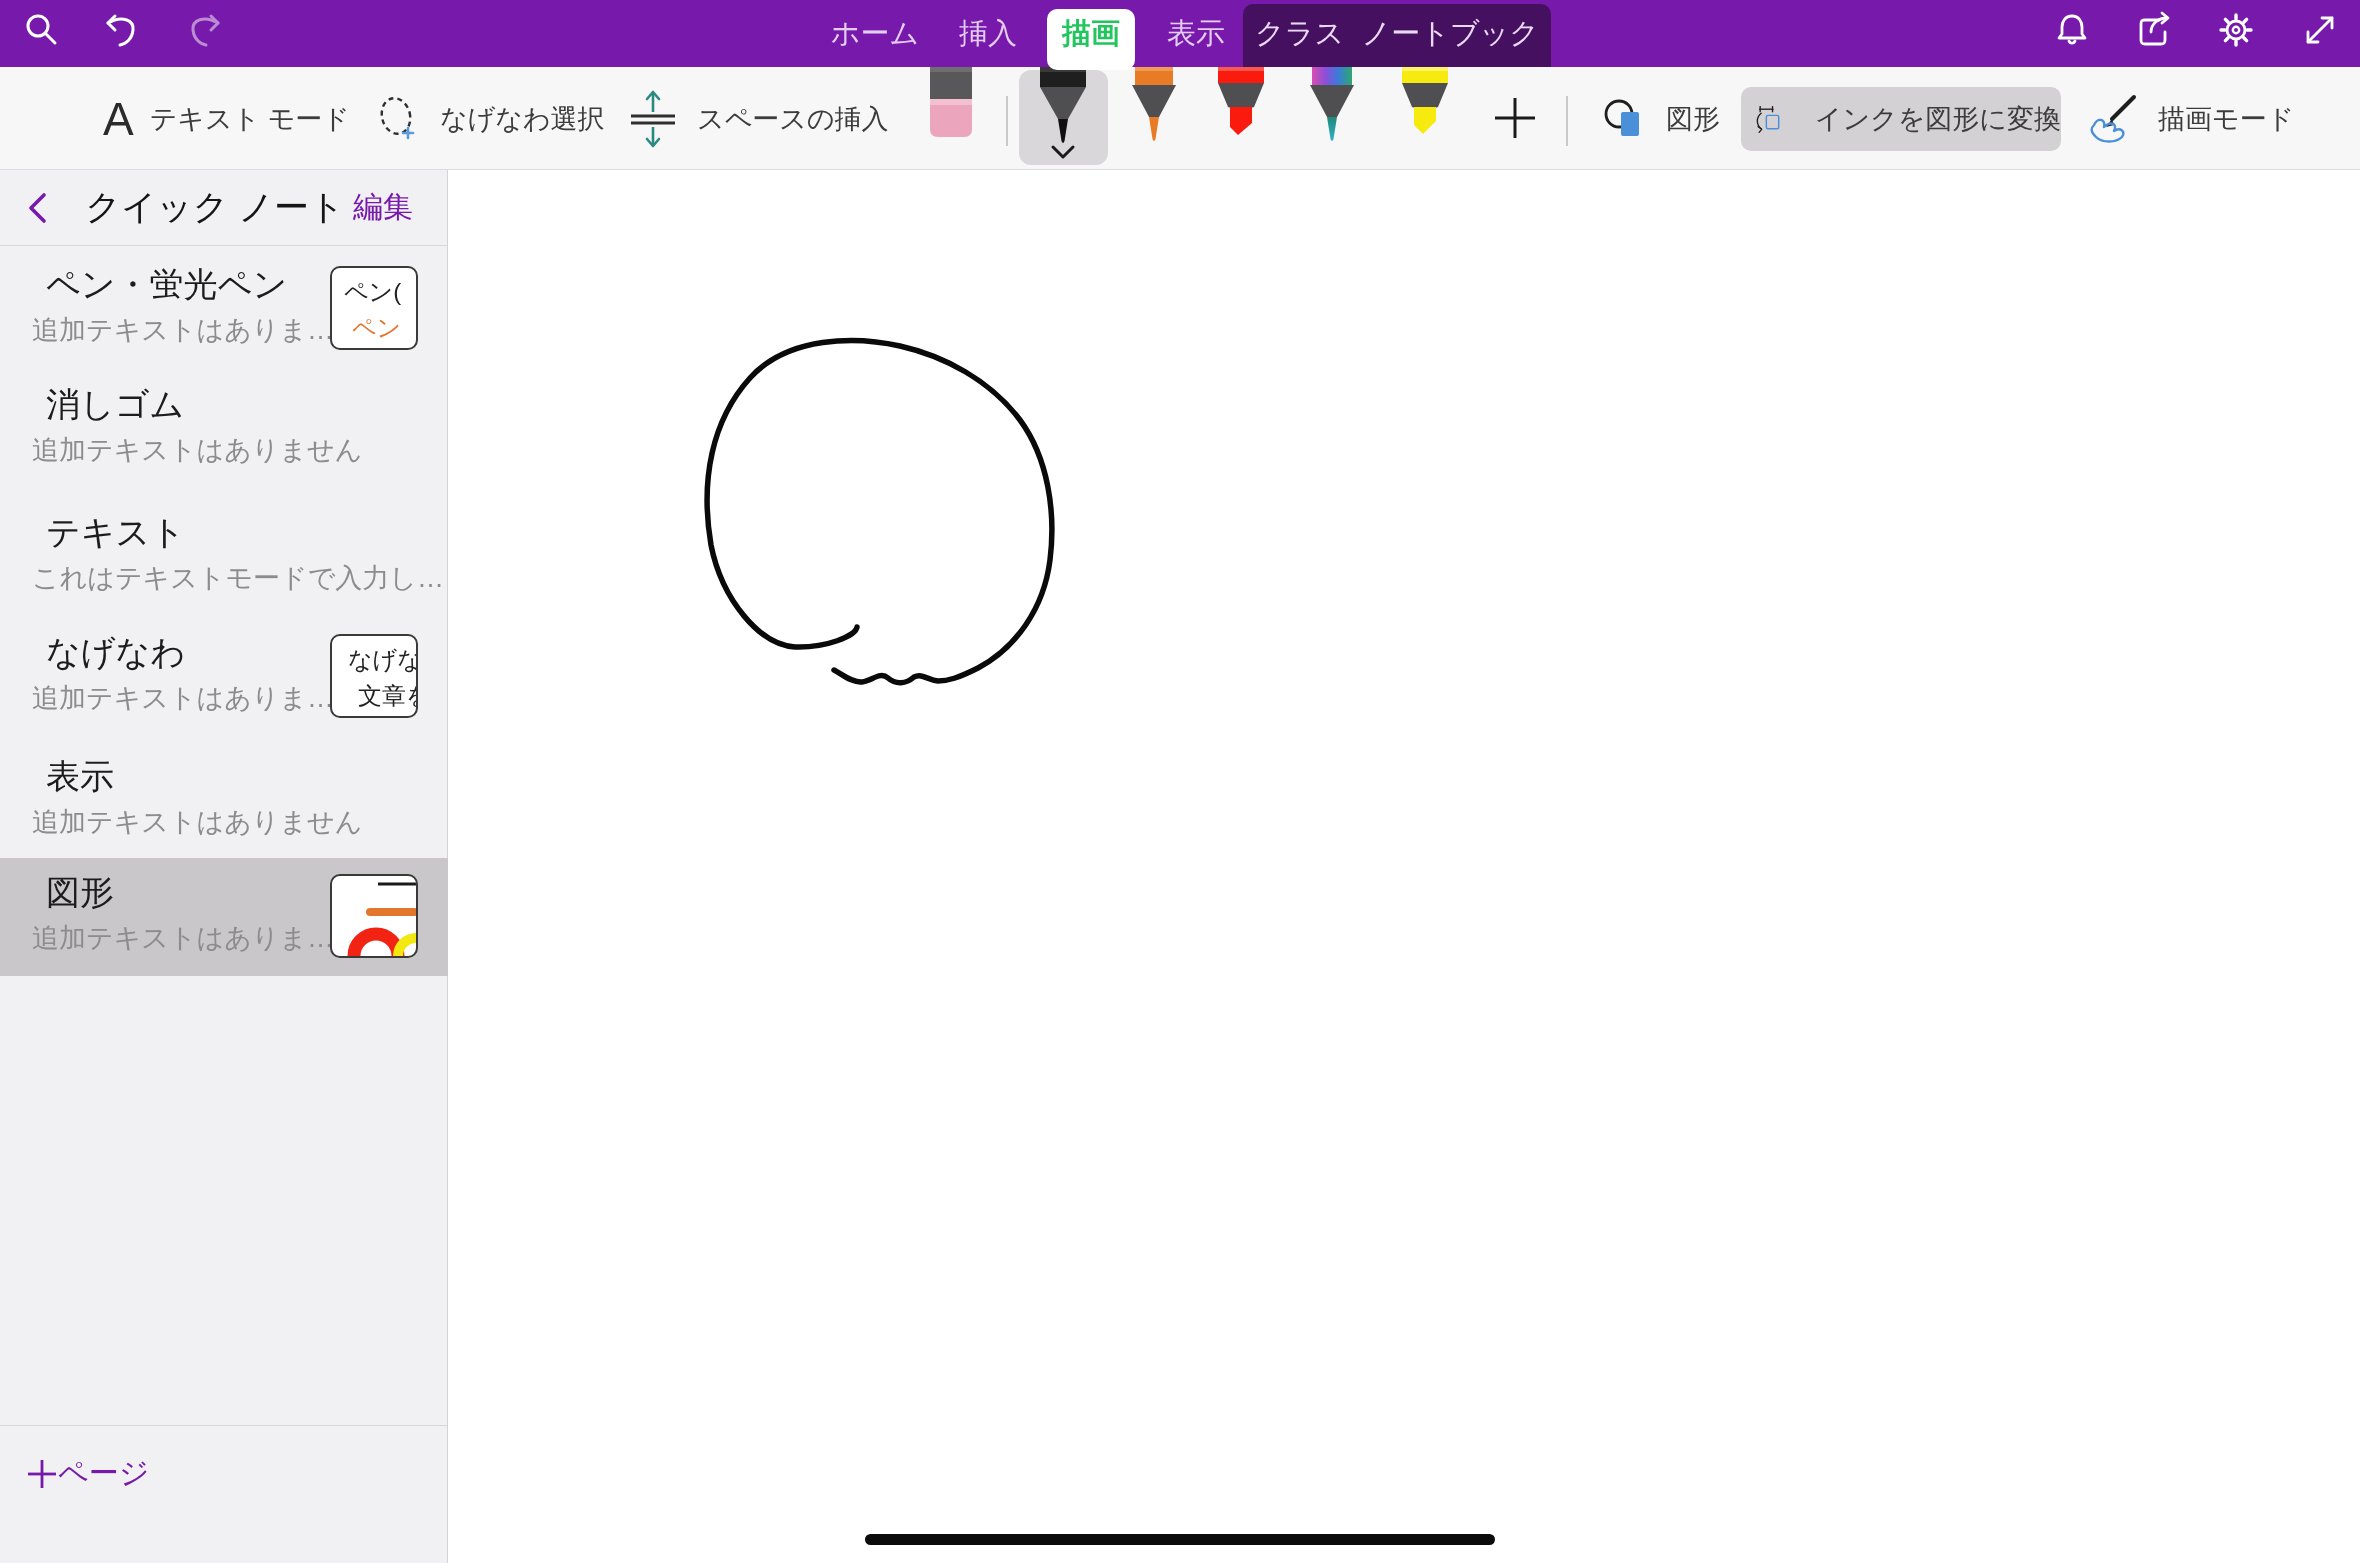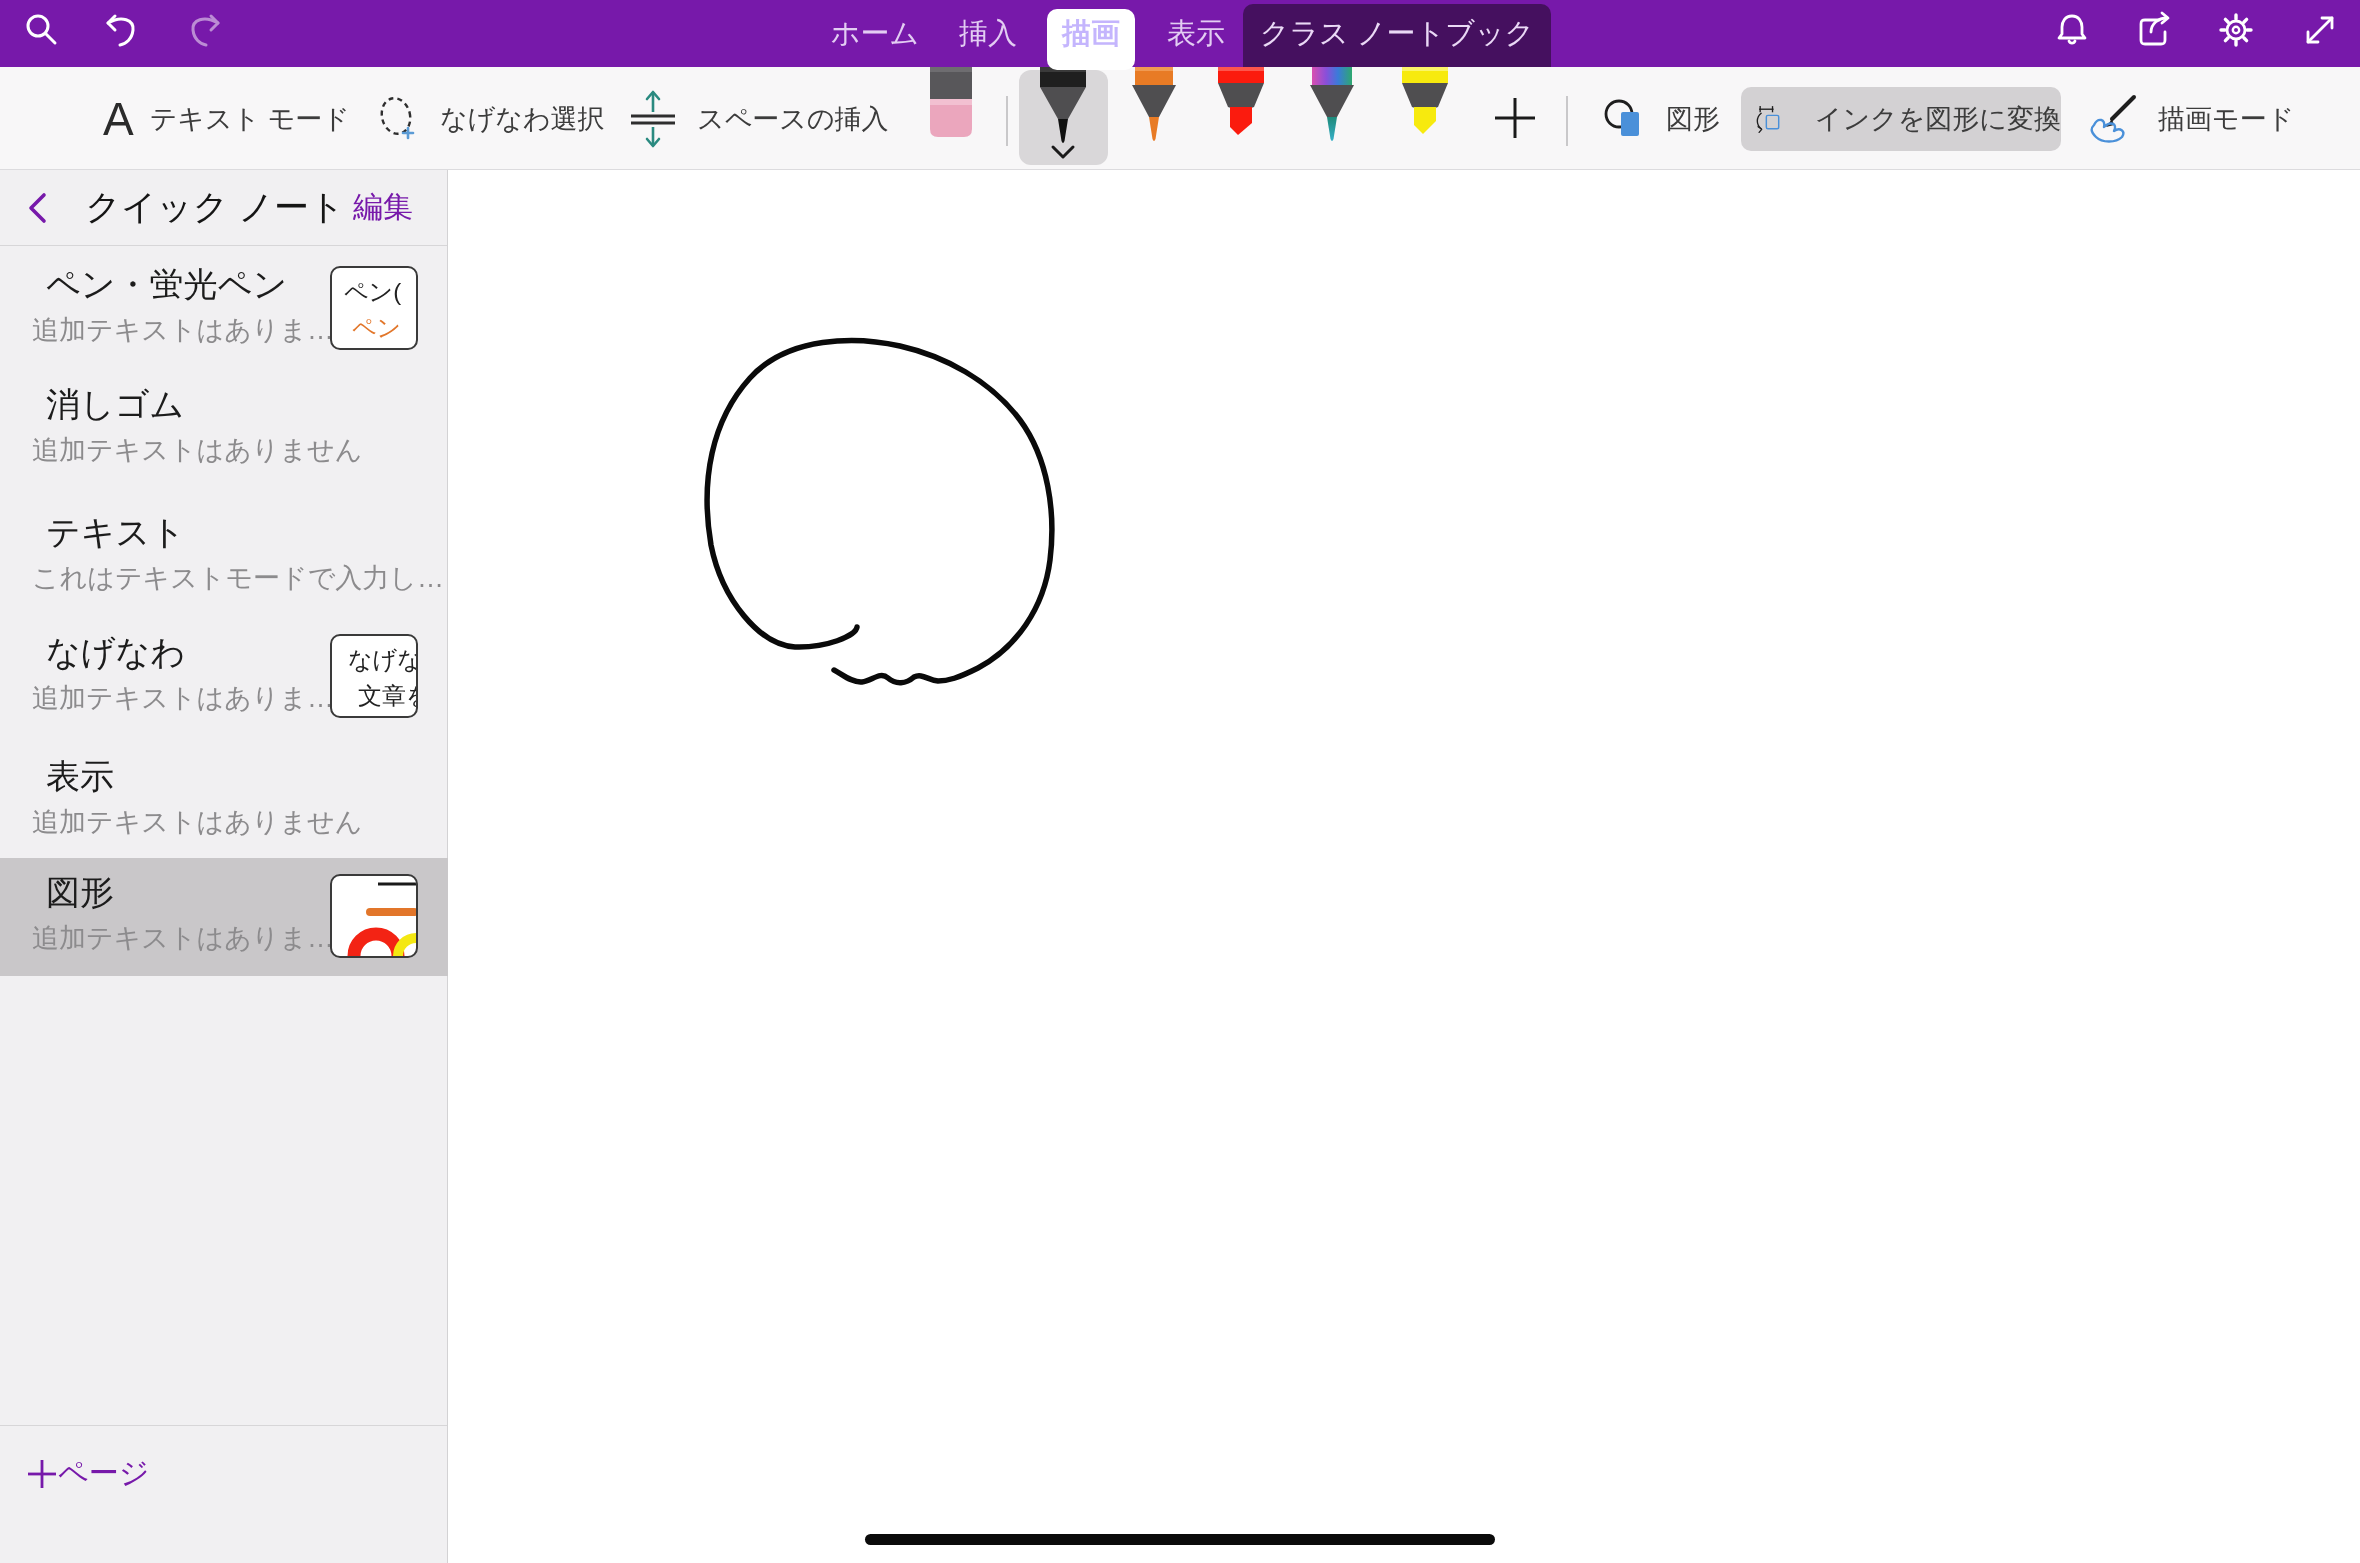--- a/index.html
+++ b/index.html
@@ -3,23 +3,23 @@
 <meta charset="utf-8">
 <style>
   * { margin:0; padding:0; box-sizing:border-box; }
   html,body { width:2360px; height:1563px; }
   body { position:relative; font-family:"Liberation Sans", sans-serif; background:#fff; overflow:hidden; }
 
   
   .topbar { position:absolute; left:0; top:0; width:2360px; height:67px; background:#7719aa; z-index:30; }
   .tb-icon { position:absolute; top:10px; width:40px; height:40px; cursor:pointer; }
   .tab { position:absolute; top:0; height:67px; display:flex; align-items:center; justify-content:center;
-         color:#e3cdf3; font-size:29px; transform:translateX(-50%); white-space:nowrap; cursor:pointer; }
+         color:#e3cdf3; font-size:29px; transform:translateX(-50%); white-space:nowrap; cursor:pointer;font-family:Liberation Mono, monospace; }
   .tab-box-active { position:absolute; left:1047px; top:9px; width:88px; height:61px; background:#fff; border-radius:10px; }
-  .tab-active { color:#c4b5fd; font-weight:bold;text-align:center; }
+  .tab-active { color:#22c55e; font-weight:bold;text-align:center; }
   .tab-box-class { position:absolute; left:1243px; top:4px; width:308px; height:63px; background:#45105f; border-radius:10px 10px 0 0; }
   .tab-class { color:#ead9f6; }
 
   
   .toolbar { position:absolute; left:0; top:67px; width:2360px; height:103px; background:#f8f7f8; border-bottom:1px solid #dcdbde; z-index:20; }
   .tool-btn { position:absolute; top:0; height:103px; display:flex; align-items:center; gap:16px; cursor:pointer; }
   .tool-label { font-size:27px; color:#3c3c3c; white-space:nowrap; }
   .tool-sep { position:absolute; top:29px; width:2px; height:50px; background:#c9c8ca; }
   .letterA { font-size:46px; color:#2b2b2b; font-weight:500; }
   .convert-box { position:absolute; left:1741px; top:20px; width:320px; height:64px; background:#d3d1d3; border-radius:10px;

